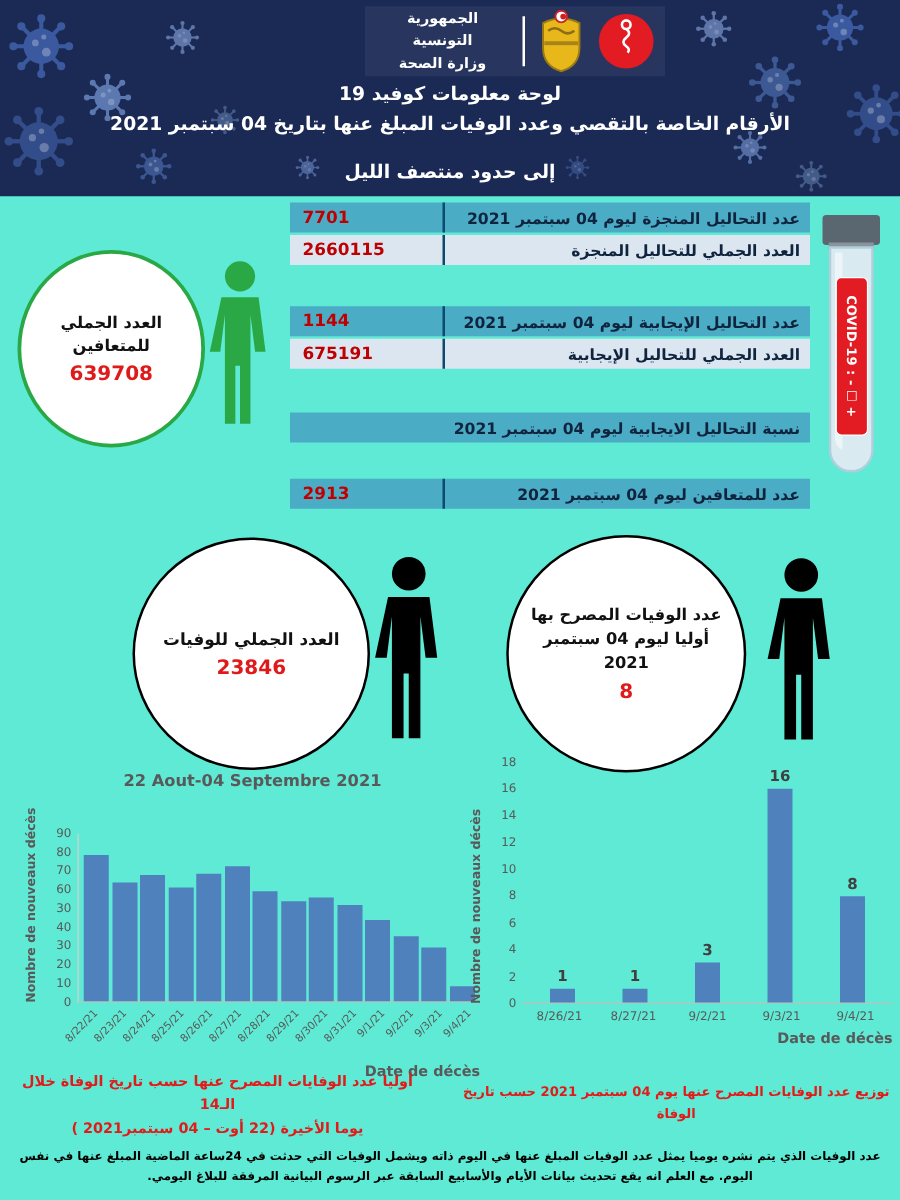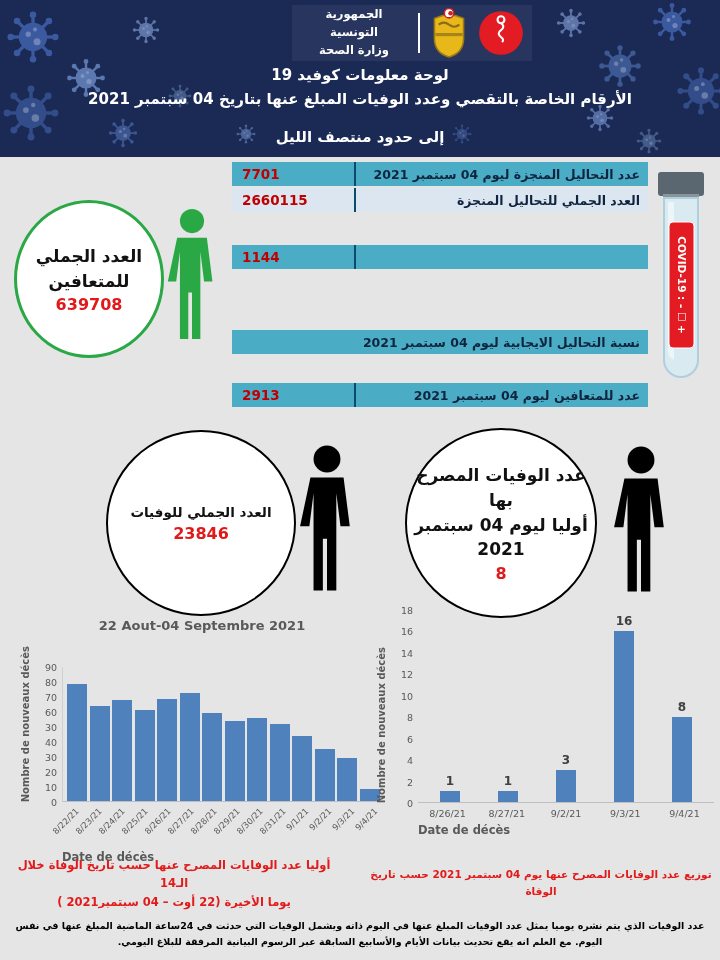--- a/index.html
+++ b/index.html
@@ -1,16 +1,16 @@
 <!DOCTYPE html>
 <html lang="ar"><head>
 <meta charset="utf-8">
 <style>
   html,body{margin:0;padding:0;background:#fff;}
-  .canvas{position:relative;width:720px;height:960px;background:#e5e5e5;overflow:hidden;
+  .canvas{position:relative;width:720px;height:960px;background:#5eead4;overflow:hidden;
           font-family:"DejaVu Sans","Liberation Sans",sans-serif;}
   
   .header{position:absolute;left:0;top:0;width:720px;height:157px;background:#1b2a55;overflow:hidden;}
   .virus{position:absolute;pointer-events:none;}
   .logo-panel{position:absolute;left:292px;top:5px;width:240px;height:56px;background:rgba(255,255,255,0.06);
               display:flex;align-items:center;justify-content:flex-start;gap:10px;padding:0 8px;box-sizing:border-box;}
   .org-text{color:#fff;font-size:11.5px;font-weight:bold;text-align:center;line-height:1.55;direction:rtl;width:108px;}
   .vdivider{width:1.5px;height:40px;background:#ffffff;}
   .title-block{position:absolute;left:0;top:66px;width:720px;text-align:center;color:#ffffff;
                font-weight:bold;direction:rtl;}
@@ -21,21 +21,21 @@
   .stat-row{position:absolute;left:232px;width:416px;height:24px;display:flex;flex-direction:row;}
   .stat-row.teal{background:#4bacc6;}
   .stat-row.light{background:#dce6f1;}
   .stat-value{width:124px;display:flex;align-items:center;padding-left:10px;box-sizing:border-box;
               color:#c00000;font-weight:bold;font-size:13.5px;border-right:2px solid #0c4a6e;}
   .stat-label{flex:1;display:flex;align-items:center;justify-content:flex-start;direction:rtl;
               padding-right:8px;box-sizing:border-box;color:#10243e;font-weight:bold;font-size:12.5px;white-space:nowrap;}
   
   .big-circle{position:absolute;border-radius:50%;display:flex;flex-direction:column;align-items:center;
               justify-content:center;text-align:center;direction:rtl;background:#fff;box-sizing:border-box;}
-  .circle-label{color:#111111;font-weight:bold;font-size:17px;line-height:1.45;}
+  .circle-label{color:#111111;font-weight:bold;font-size:13px;line-height:1.45;}
   .circle-value{color:#e01a1a;font-weight:bold;font-size:16px;margin-top:2px;}
   .person{position:absolute;}
   
   .tube{position:absolute;left:650px;top:170px;width:62px;height:226px;}
   
   .chart{position:absolute;}
   .chart-title{text-align:center;color:#595959;font-weight:bold;font-size:13px;height:18px;margin-bottom:10px;}
   .chart-body{display:flex;align-items:flex-end;}
   .ylabel{writing-mode:vertical-rl;transform:rotate(180deg);font-size:10px;color:#595959;font-weight:bold;
           text-align:center;width:14px;}
@@ -47,21 +47,21 @@
   .bar{position:relative;}
   .dlabel{position:absolute;top:-17px;left:50%;transform:translateX(-50%);font-size:12px;font-weight:bold;color:#404040;}
   .xlabels-row{display:flex;}
   .xlabels{flex:1;display:flex;}
   .xslot{flex:1;position:relative;display:flex;justify-content:center;}
   .chart--left .xlabels{height:48px;}
   .chart--right .xlabels{height:20px;}
   .xlab{font-size:9.5px;color:#595959;padding-top:5px;}
   .xlab.rot{position:absolute;top:4px;right:50%;padding:0;transform:rotate(-45deg);
             transform-origin:100% 0;font-size:8.5px;white-space:nowrap;}
-  .xaxis-title{text-align:left;color:#595959;font-weight:bold;font-size:11.5px;}
+  .xaxis-title{text-align:right;color:#595959;font-weight:bold;font-size:11.5px;}
   
   .caption{position:absolute;color:#e21a1a;font-weight:bold;text-align:center;direction:rtl;line-height:1.6;}
   .caption-left{left:8px;top:856px;width:332px;font-size:11.5px;}
   .caption-right{left:368px;top:866px;width:346px;font-size:10.5px;}
   .footer-note{position:absolute;left:8px;top:918px;width:704px;color:#000;font-weight:bold;
                font-size:9.5px;text-align:center;direction:rtl;line-height:1.7;}
   .hidden-defs{position:absolute;width:0;height:0;overflow:hidden;}
 </style>
 </head>
 <body>
@@ -178,20 +178,25 @@
   <div class="stat-row teal" style="top:162px">
     <div class="stat-value">7701</div>
     <div class="stat-label">عدد التحاليل المنجزة ليوم 04 سبتمبر 2021</div>
   </div>
   <div class="stat-row light" style="top:188px">
     <div class="stat-value">2660115</div>
     <div class="stat-label">العدد الجملي للتحاليل المنجزة</div>
   </div>
   <div class="stat-row teal" style="top:245px">
     <div class="stat-value">1144</div>
+    <div class="stat-label">عدد التحاليل الإيجابية ليوم  04 سبتمبر 2021</div>
+  </div>
+  <div class="stat-row light" style="top:271px">
+    <div class="stat-value">675191</div>
+    <div class="stat-label">العدد الجملي للتحاليل الإيجابية</div>
   </div>
   <div class="stat-row teal" style="top:330px">
     <div class="stat-label">نسبة التحاليل الايجابية ليوم 04 سبتمبر 2021</div>
   </div>
   <div class="stat-row teal" style="top:383px">
     <div class="stat-value">2913</div>
     <div class="stat-label">عدد للمتعافين ليوم 04 سبتمبر 2021</div>
   </div>
 
   <div class="big-circle" style="left:14px;top:200px;width:150px;height:158px;border:3px solid #29a845;">

